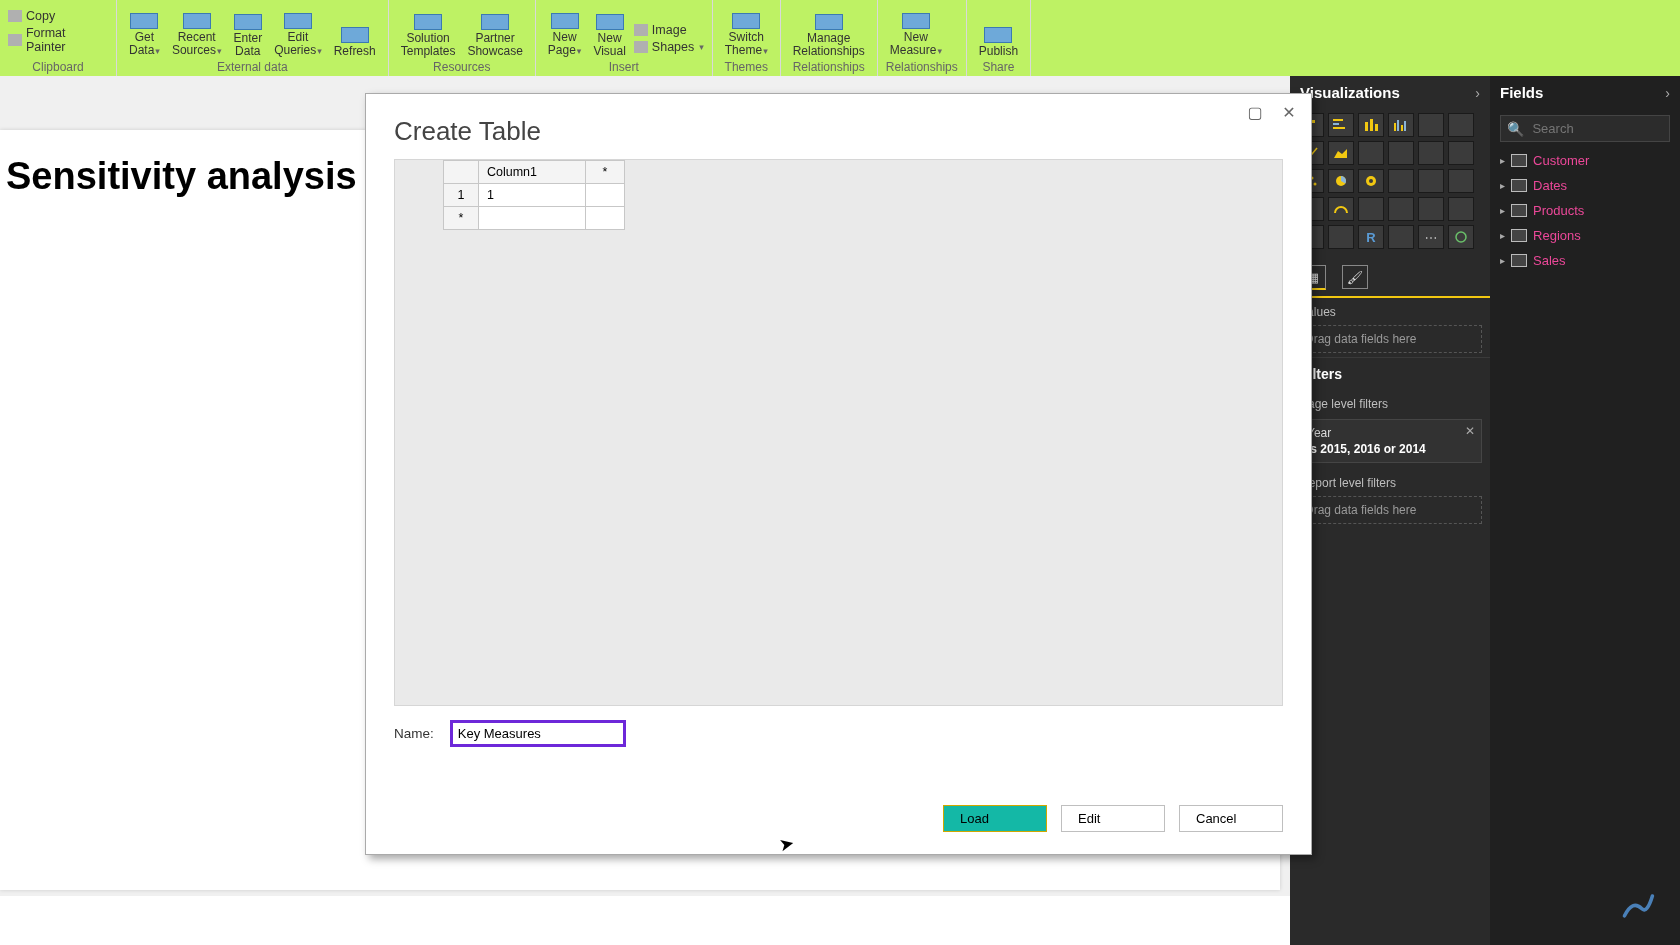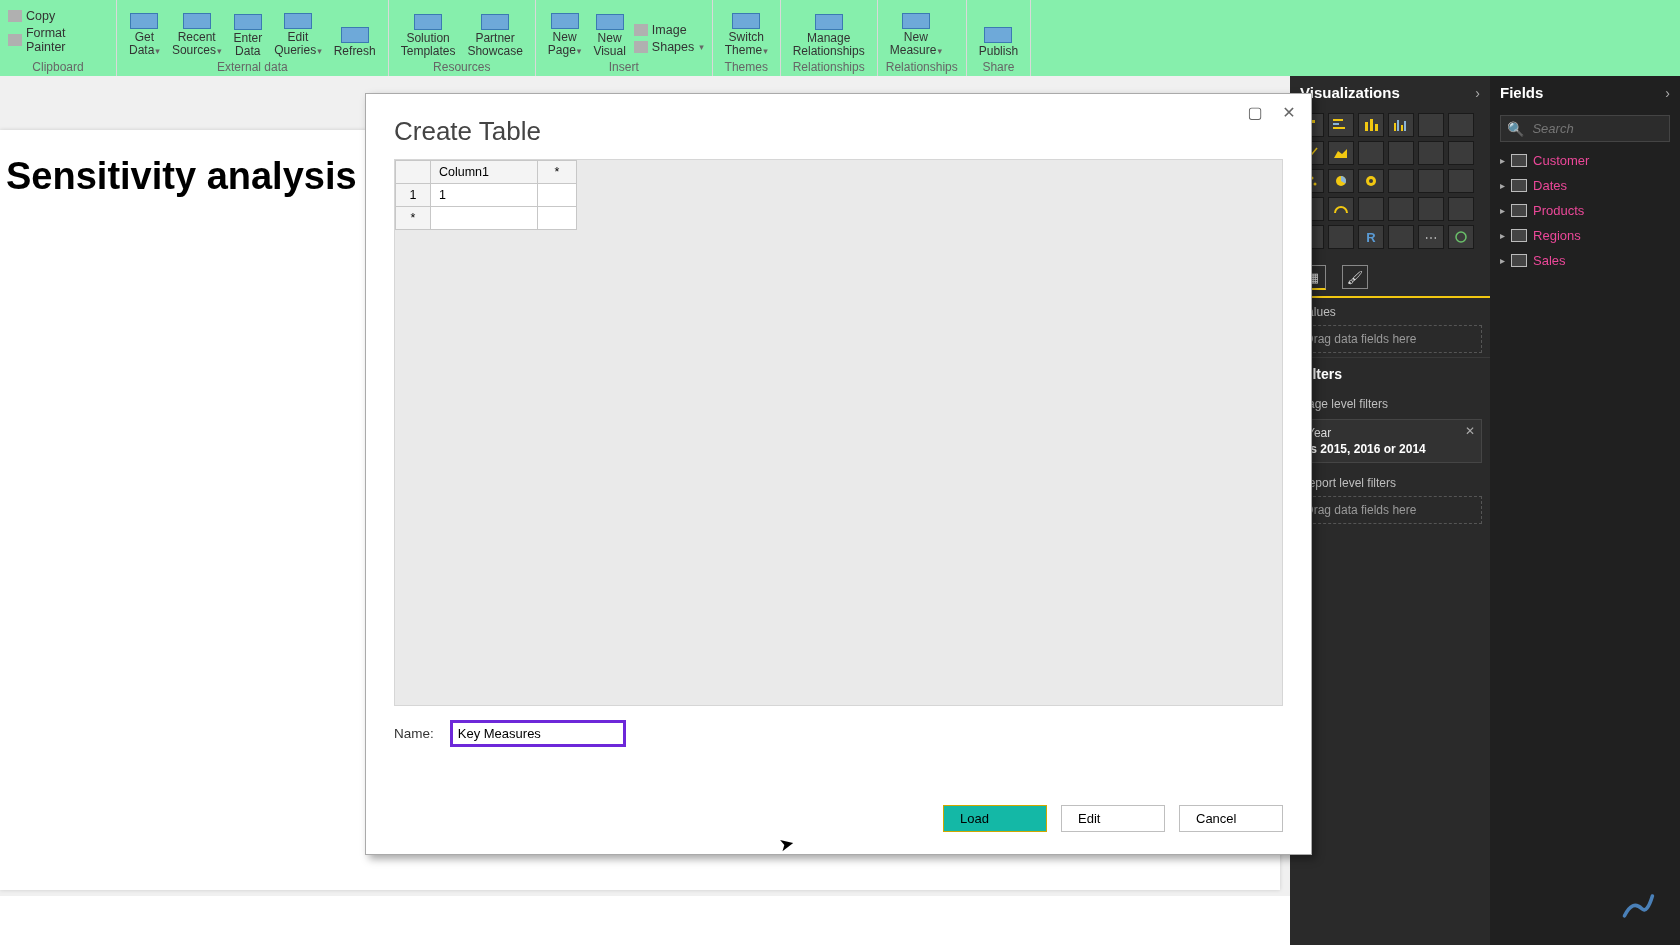--- a/index.html
+++ b/index.html
@@ -1,19 +1,19 @@
 <!DOCTYPE html>
 <html><head>
 <meta charset="utf-8">
 <style>
   html,body { margin:0; padding:0; font-family:"Segoe UI",Arial,sans-serif; background:#fff; overflow:hidden;}
   body { width:1680px; height:945px; position:relative; }
 
   
-  .ribbon { width:100%; height:76px; border-bottom:1px solid #d0d0d0; background:#86efac; display:flex;}
+  .ribbon { width:100%; height:76px; border-bottom:1px solid #d0d0d0; background:#bef264; display:flex;}
   .ribbon-group { border-right:1px solid #d9d9d9; padding:0 8px; display:flex; flex-direction:column;}
   .rg-body { display:flex; align-items:flex-end; gap:4px; flex:1;}
   .rg-label { text-align:center; font-size:12px; color:#666; padding:2px 0;}
   .rbtn { display:flex; flex-direction:column; align-items:center; justify-content:flex-end; height:50px; padding:0 4px; font-size:12px; color:#333; cursor:pointer;}
   .rbtn .ico { width:26px; height:14px; background:#6ea9d9; border:1px solid #3b7ab2; margin-bottom:2px;}
   .rbtn .lbl { line-height:13px; text-align:center;}
   .small-stack { display:flex; flex-direction:column; gap:3px; padding-bottom:4px;}
   .sbtn { display:flex; align-items:center; gap:4px; font-size:12.5px; color:#333; cursor:pointer;}
   .sbtn .sic { width:14px; height:12px; background:#b0b0b0; display:inline-block;}
   .tri { font-size:9px; color:#666; margin-left:1px;}
@@ -38,32 +38,32 @@
   .sect-hdr { padding:8px 10px; font-size:14px; font-weight:600; color:#fff; border-top:1px solid #3a3a3a;}
   .filter-chip { margin:6px 8px; padding:6px 8px; background:#323232; border:1px solid #454545; position:relative;}
   .filter-chip .fline1 { font-size:12px; color:#ddd;}
   .filter-chip .fline2 { font-size:12px; font-weight:600; color:#fff; margin-top:2px;}
   .filter-chip .fx { position:absolute; right:6px; top:4px; font-size:12px; color:#aaa; cursor:pointer;}
 
   
   .fields-pane { position:absolute; left:1490px; top:76px; right:0; bottom:0; background:#202020; color:#e0e0e0; font-size:13px;}
   .srch-wrap { margin:6px 10px; background:#2c2c2c; border:1px solid #444; display:flex; align-items:center; padding:4px 6px;}
   .srch-wrap .mag { color:#999; font-size:14px; margin-right:6px;}
-  .srch-wrap input { background:transparent; border:none; outline:none; color:#ddd; font-size:13px; width:100%;font-style:italic;}
+  .srch-wrap input { background:transparent; border:none; outline:none; color:#ddd; font-size:13px; width:100%;}
   .tbl-item { display:flex; align-items:center; gap:6px; padding:5px 10px; cursor:pointer;}
   .tbl-item .caret { font-size:10px; color:#aaa;}
   .tbl-item .tic { width:14px; height:11px; border:1px solid #bbb; background:#444;}
   .tbl-item .nm { color:#ec4899;}
 
   
   .dialog { position:absolute; left:365px; top:93px; width:945px; height:760px; background:#fff; border:1px solid #aaa; box-shadow:4px 4px 8px rgba(0,0,0,.35);}
   .dlg-title { font-size:26px; color:#444; padding:22px 28px 12px; font-weight:400;}
   .dlg-btns { position:absolute; top:8px; right:8px; display:flex; gap:6px;}
   .dlg-btns div{ width:28px; height:22px; text-align:center; line-height:22px; font-size:16px; color:#666; cursor:pointer;}
-  .grid-wrap { margin:0 28px; height:545px; background:#eaeaea; border:1px solid #d6d6d6; }
+  .grid-wrap { margin:0 28px; height:545px; background:#eaeaea; border:1px solid #d6d6d6;padding-left:48px; }
   .mini-table { border-collapse:collapse; font-size:12.5px;}
   .mini-table th, .mini-table td { border:1px solid #c7c7c7; background:#fff; padding:2px 8px; text-align:left; height:18px;}
   .mini-table th { background:#f4f4f4; font-weight:400;}
   .mini-table .rowhdr { background:#f4f4f4; text-align:center; width:18px;}
   .name-row { display:flex; align-items:center; gap:16px; padding:14px 28px;}
   .name-row label{ font-size:13.5px; color:#333;}
   .name-row input{ width:160px; padding:3px 5px; font-size:13px; border:3px solid #6d28d9;}
   .btn-row { position:absolute; bottom:22px; right:28px; display:flex; gap:14px;}
   .btn { min-width:70px; padding:5px 16px; font-size:13px; border:1px solid #bfbfbf; background:#fff; cursor:pointer;}
   .btn.primary { background:#14b8a6; border-color:#cfa800;}

